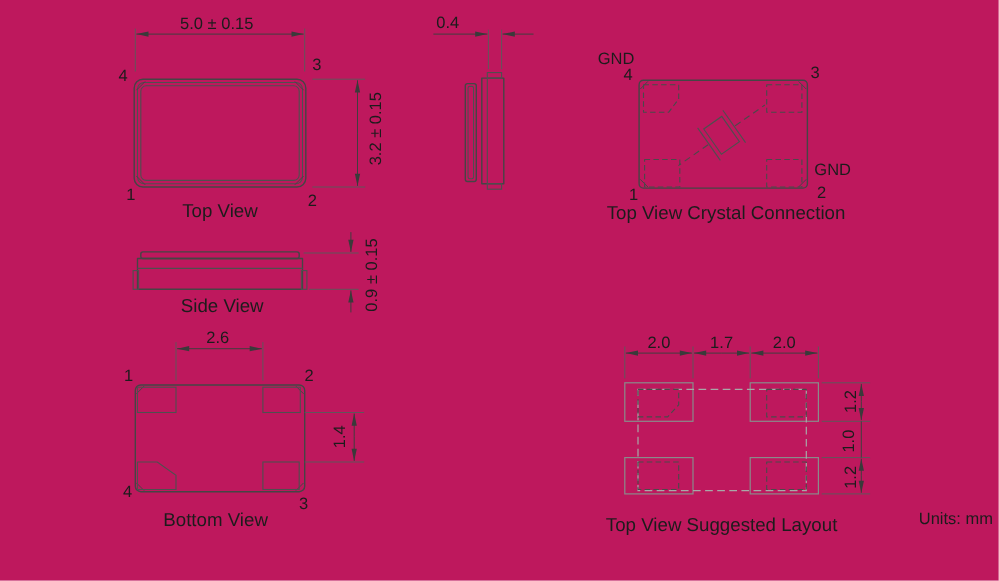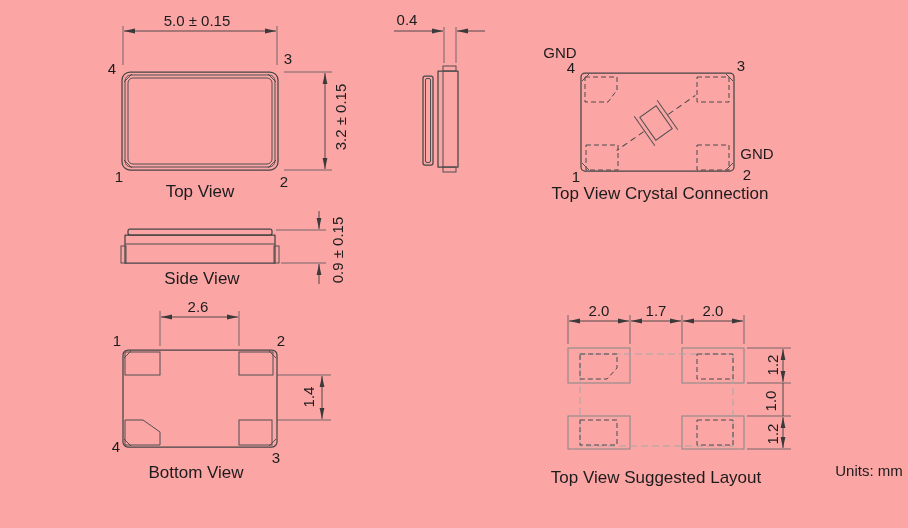--- a/index.html
+++ b/index.html
@@ -1,16 +1,16 @@
 <!DOCTYPE html>
 <html><head>
 <meta charset="utf-8">
 <style>
   html,body{margin:0;padding:0;background:#ffffff;}
-  .stage{position:relative;width:908px;height:528px;background:#fca5a5;overflow:hidden;}
+  .stage{position:relative;width:908px;height:528px;background:#be185d;overflow:hidden;}
   svg{display:block;}
   text{font-family:"Liberation Sans","DejaVu Sans",sans-serif;fill:#1c1c1c;}
   .t-dim{font-size:15px;}
   .t-pin{font-size:15px;}
   .t-cap{font-size:17px;}
   .t-units{font-size:15px;}
   .ln{stroke:#454545;stroke-width:1.25;fill:none;stroke-linejoin:round;stroke-linecap:round;}
   .ln-thin{stroke:#4f4f4f;stroke-width:1.0;fill:none;}
   .dim{stroke:#3f3f3f;stroke-width:0.9;fill:none;}
   .ext{stroke:#5a5a5a;stroke-width:0.85;fill:none;}

